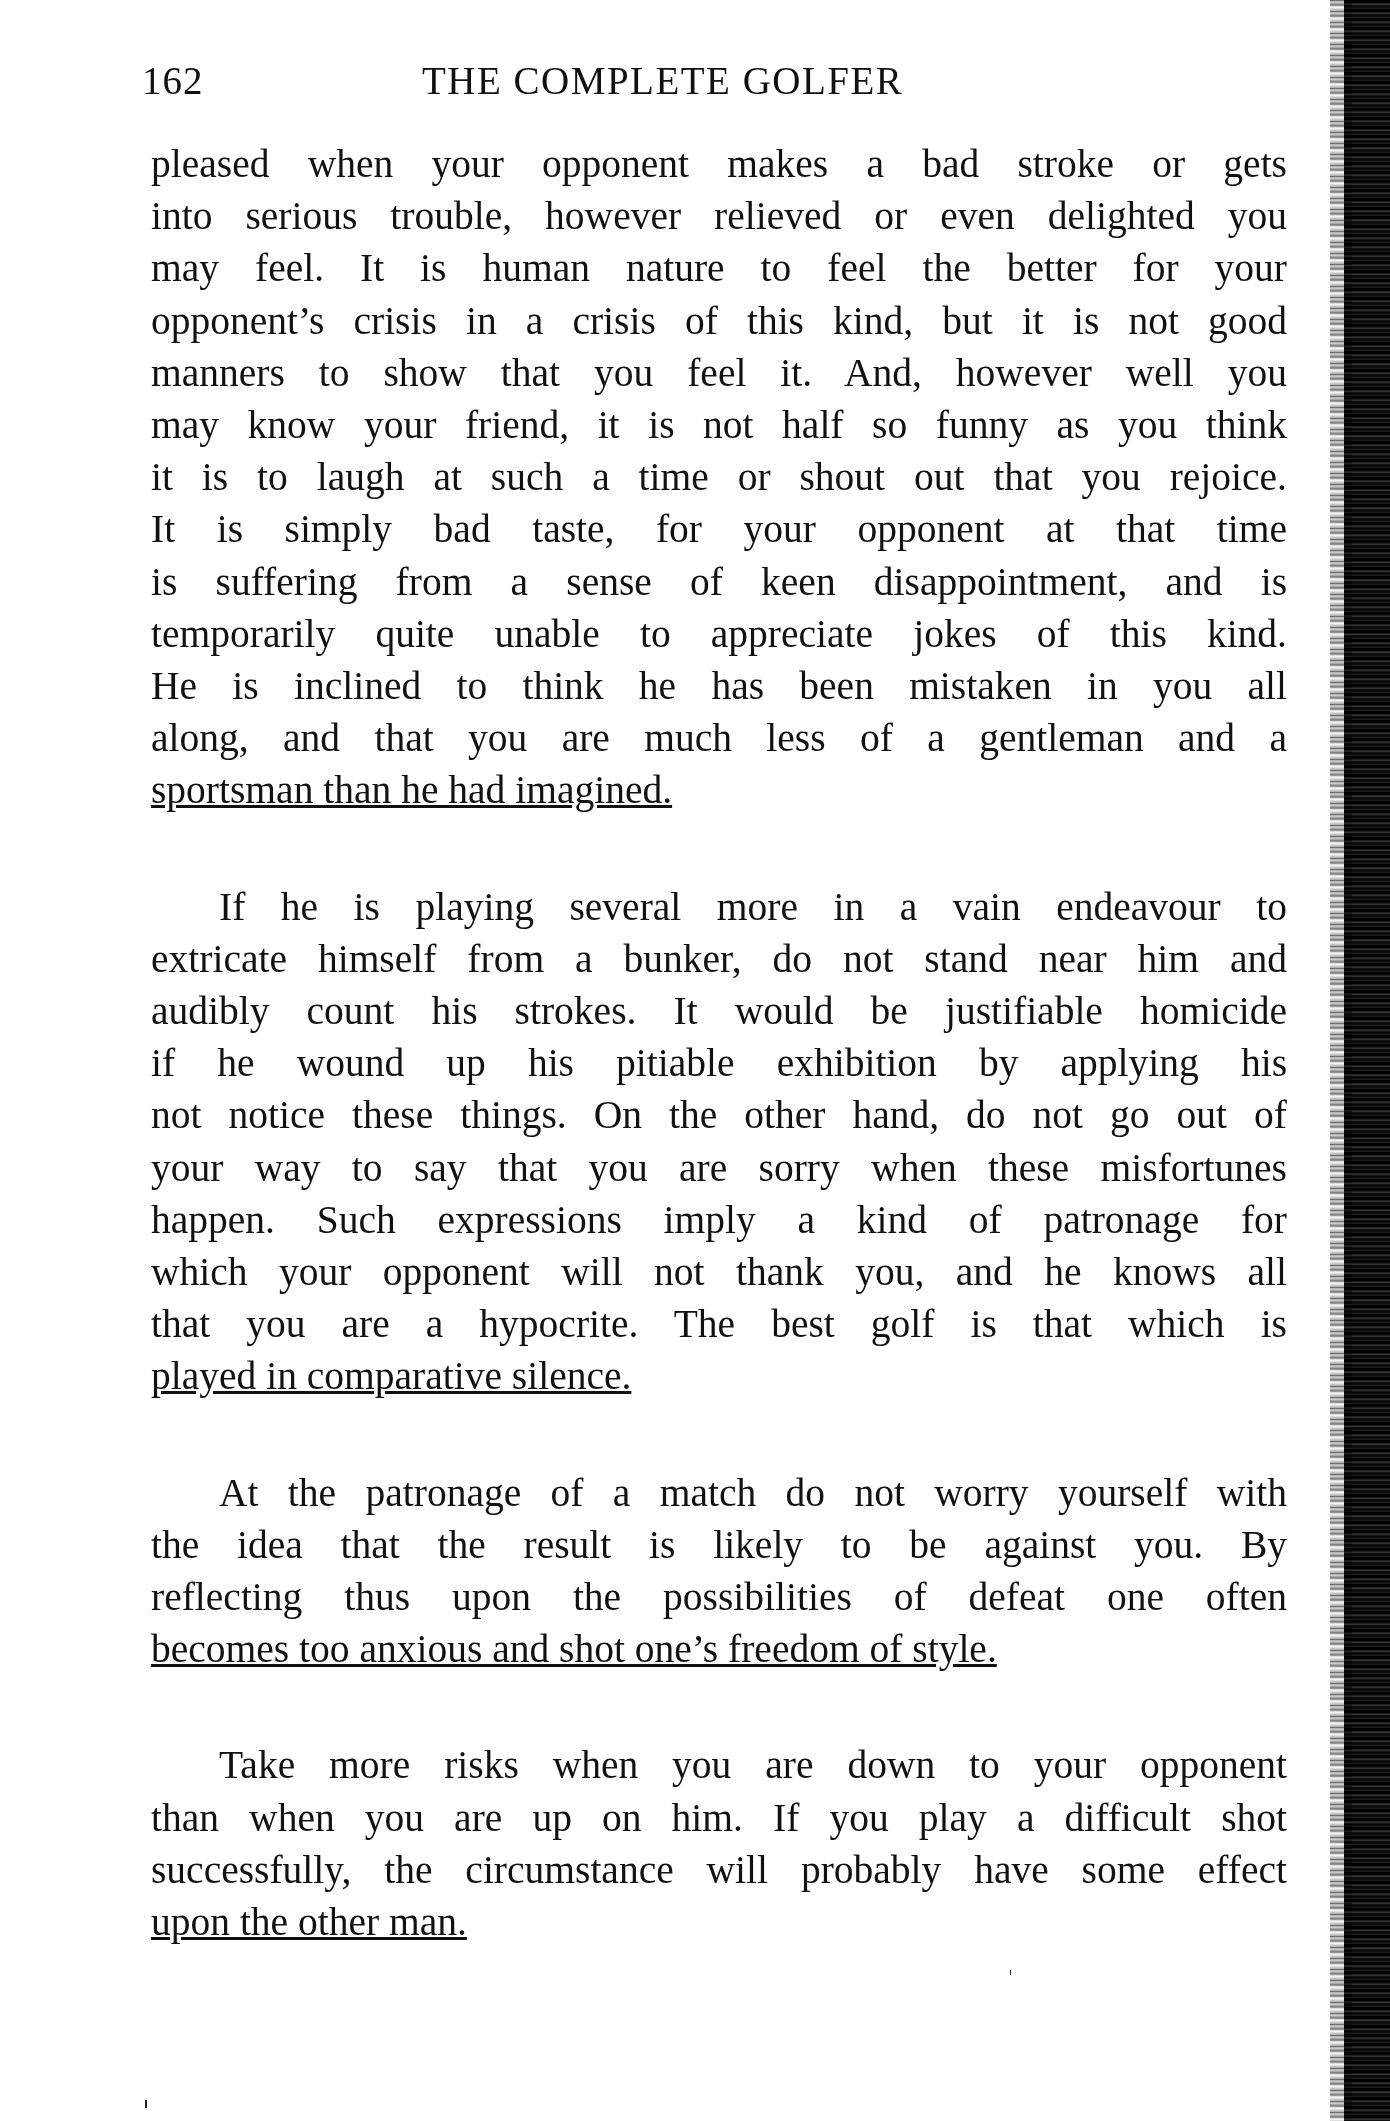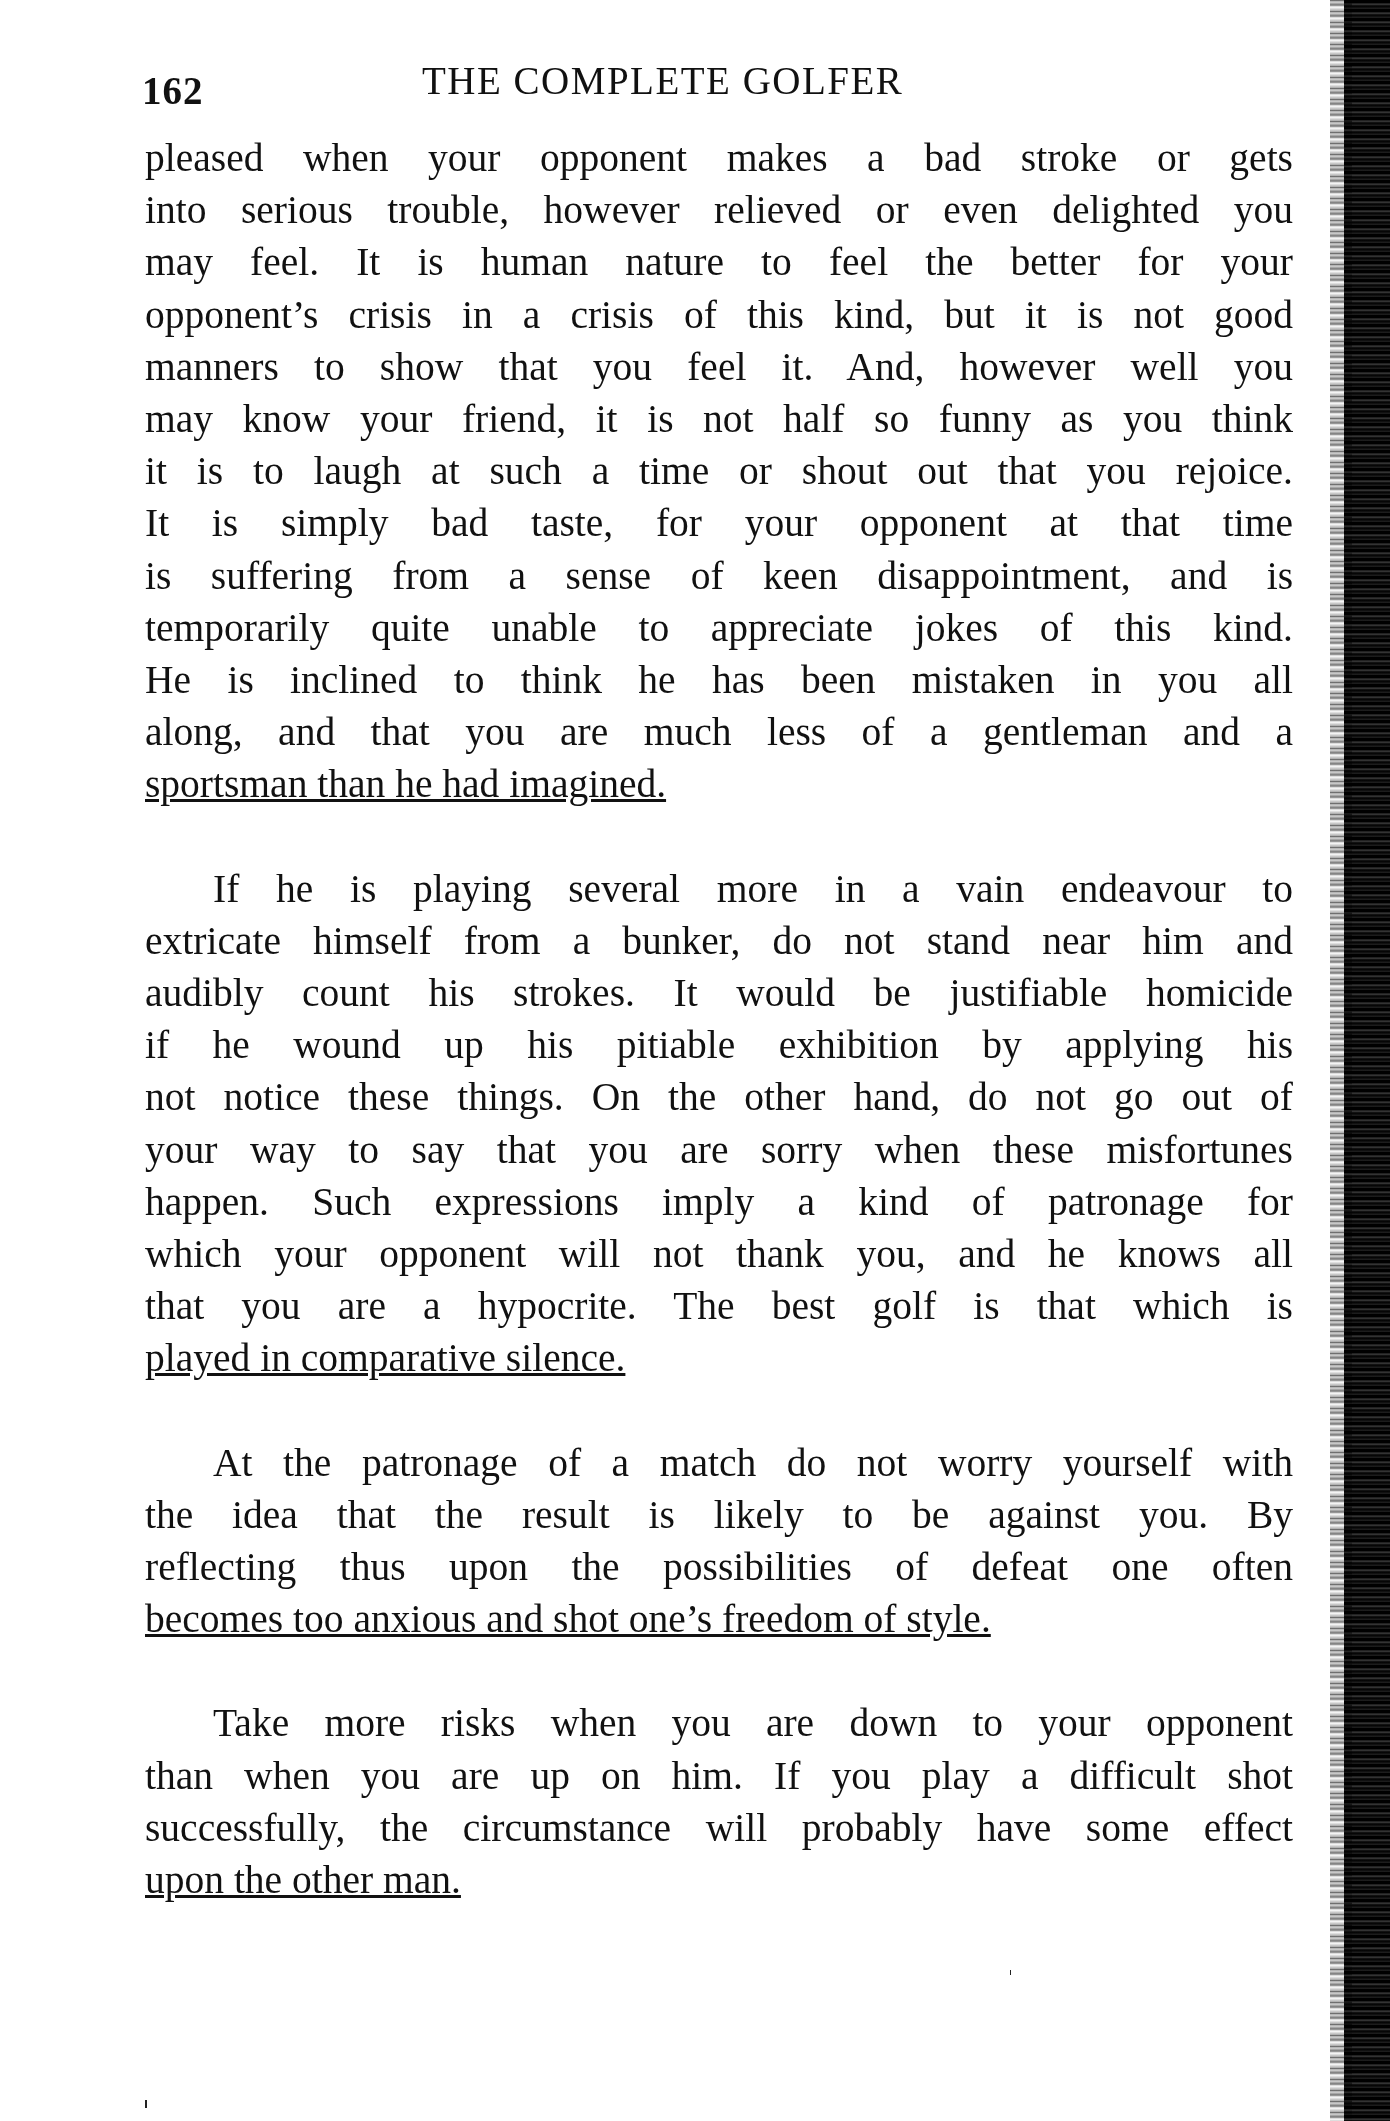--- a/index.html
+++ b/index.html
@@ -25,42 +25,41 @@
     .running-head {
       position: absolute;
       left: 142px;
       top: 52px;
       width: 1150px;
       height: 60px;
     }
     .page-number {
       position: absolute;
       left: 0;
-      top: 16px;
+      top: 6px;
       font-size: 39px;
       letter-spacing: 1px;
-      font-weight: bold;
     }
     .running-title {
       position: absolute;
       left: 280px;
       top: 6px;
       font-size: 39px;
       letter-spacing: 1.5px;
     }
     .body-text {
       position: absolute;
       left: 145px;
       top: 132px;
       width: 1148px;
       font-size: 39.5px;
       line-height: 52.2px;
     }
     .para {
-      margin: 0;
+      margin: 6px;
       text-align: justify;
       text-align-last: justify;
     }
     .para .line {
       display: block;
       text-align: justify;
       text-align-last: justify;
       white-space: nowrap;
       word-spacing: 0;
     }

